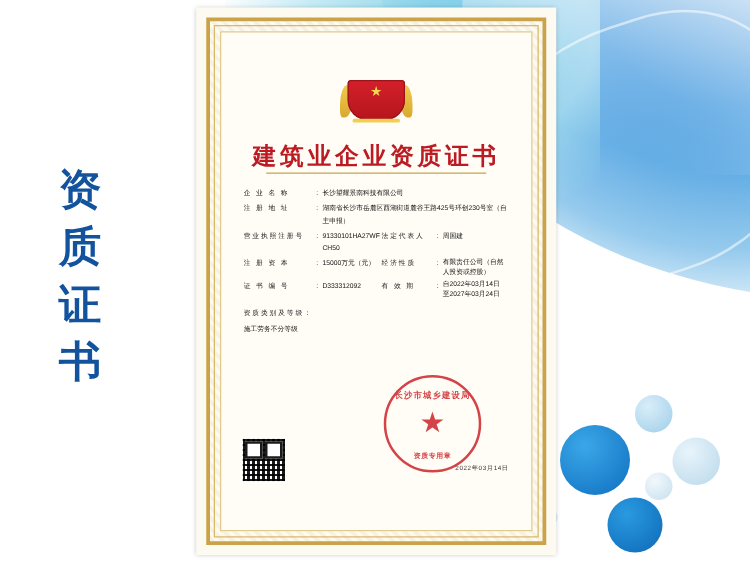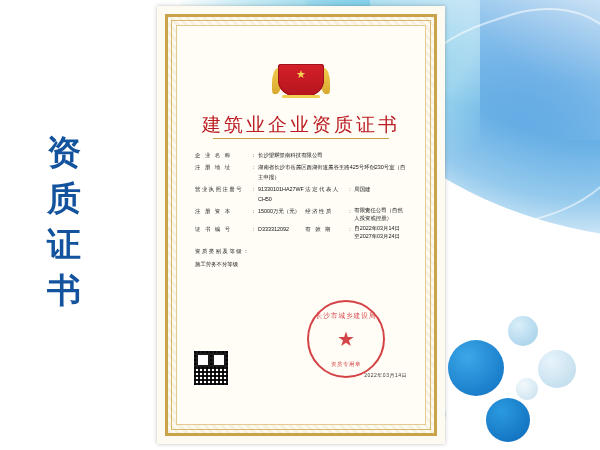--- a/index.html
+++ b/index.html
@@ -175,21 +175,21 @@
   .emblem .wheat-l { left: 0; }
   .emblem .wheat-r { right: 0; transform: scaleX(-1); }
 
   .cert-title {
     position: absolute;
     top: 84px;
     left: 0;
     right: 0;
     text-align: center;
     font-family: "Liberation Serif", serif;
-    font-weight: normal;
+    font-weight: bold;
     font-size: 19px;
     letter-spacing: 3px;
     color: #bb1b22;
   }
   .title-rule {
     position: absolute;
     top: 110px;
     left: 34px;
     right: 34px;
     height: 1px;
@@ -263,20 +263,21 @@
   .seal {
     position: absolute;
     left: 128px;
     bottom: 44px;
     width: 74px;
     height: 74px;
     border-radius: 50%;
     border: 2.5px solid #cf2a2f;
     color: #cf2a2f;
     opacity: 0.88;
+    font-weight: bold;
   }
   .seal .seal-star {
     position: absolute;
     left: 50%;
     top: 50%;
     transform: translate(-50%, -50%);
     font-size: 20px;
     line-height: 20px;
     color: #cf2a2f;
   }

